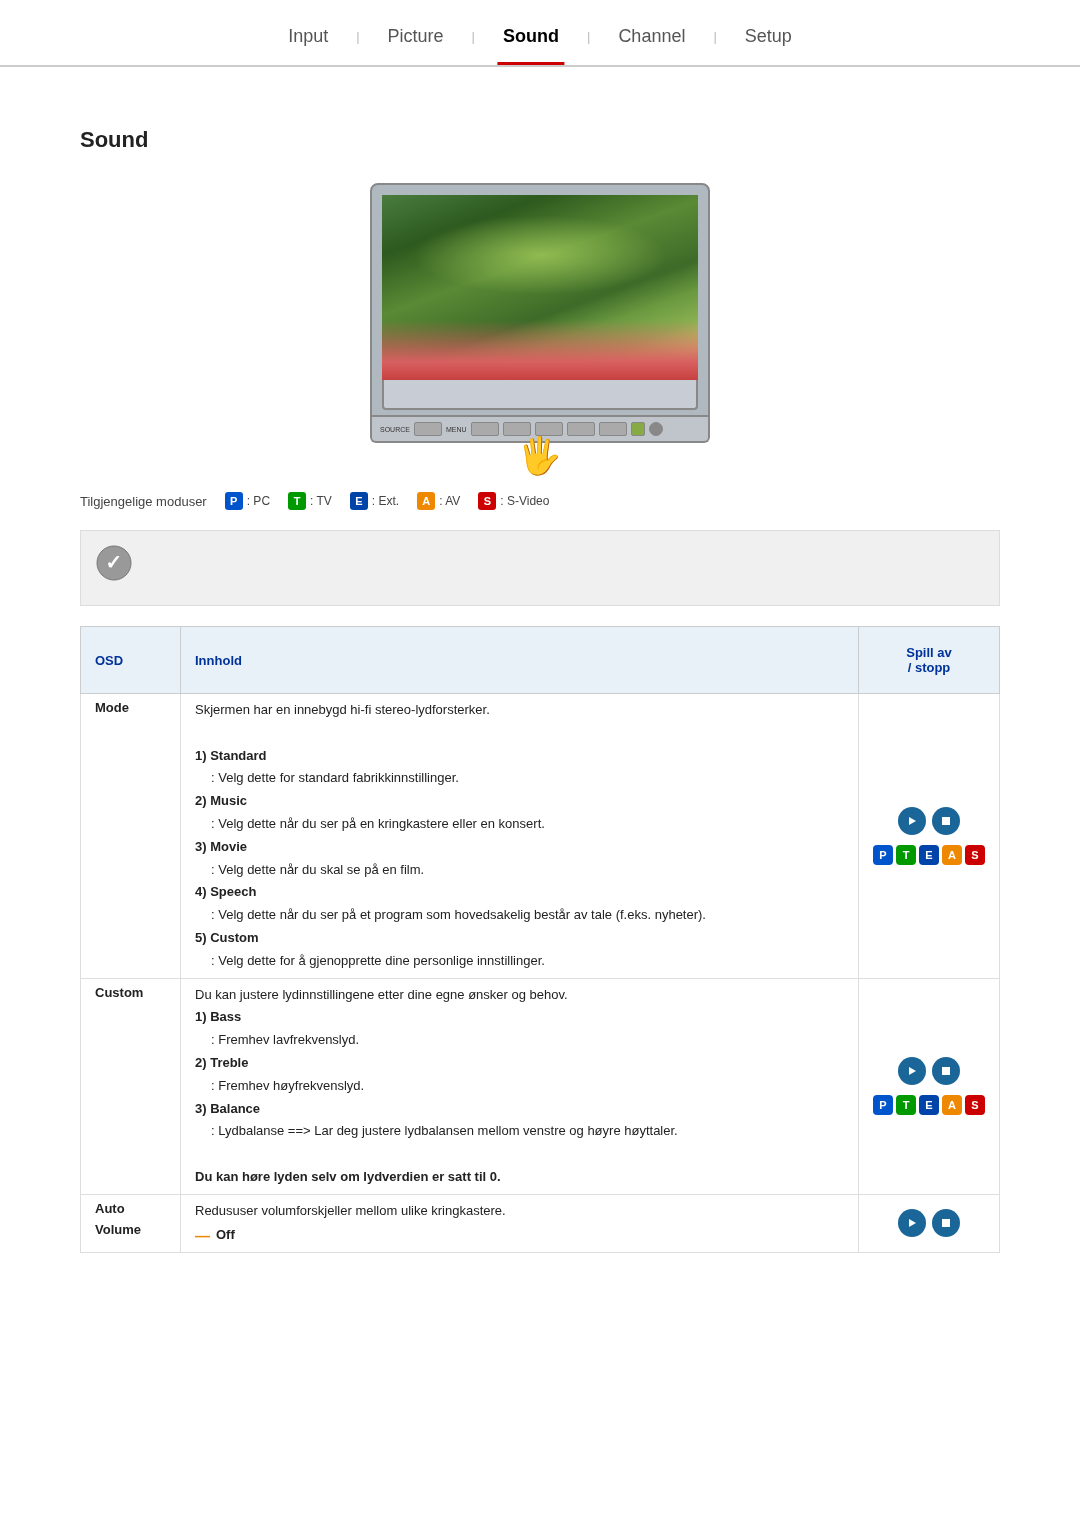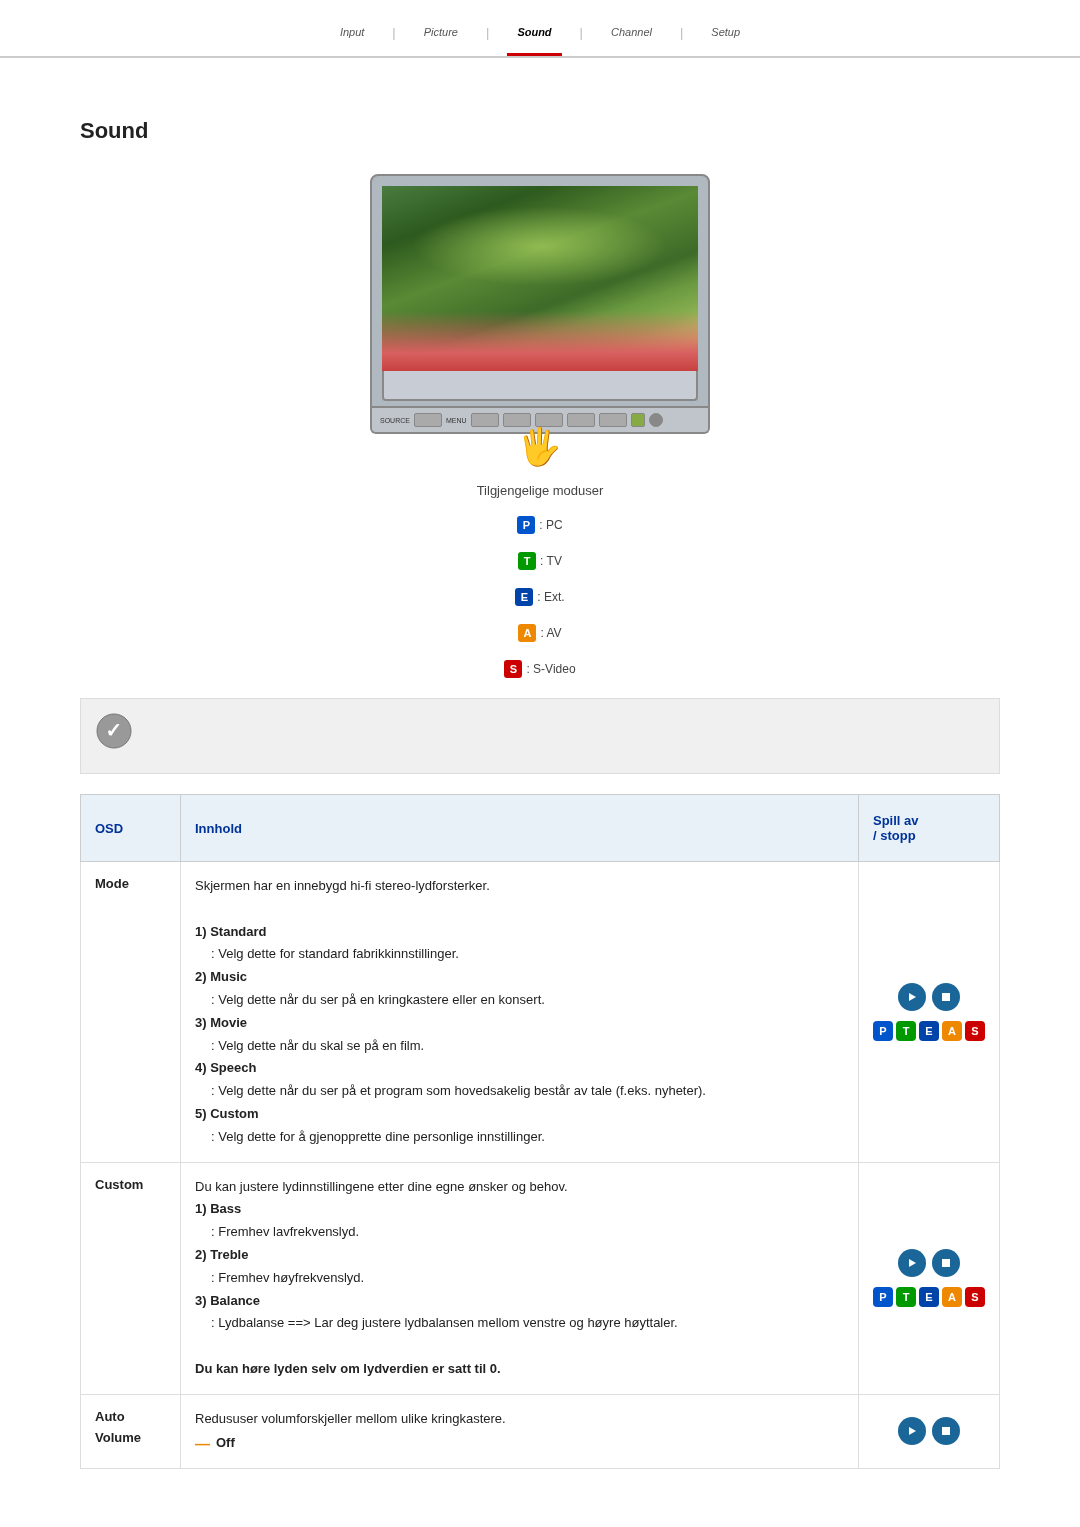--- a/index.html
+++ b/index.html
@@ -17,25 +17,24 @@
       display: flex;
       align-items: center;
       justify-content: center;
       padding: 18px 0 0 0;
       border-bottom: 1px solid #ccc;
       padding-bottom: 10px;
       margin-bottom: 0;
     }
     .nav-item {
       padding: 8px 28px;
-      font-size: 11px;
+      font-size: 18px;
       color: #555;
       cursor: pointer;
       position: relative;
-      font-style: italic;
     }
     .nav-item.active {
       font-weight: bold;
       color: #000;
     }
     .nav-item.active::after {
       content: '';
       position: absolute;
       bottom: -10px;
       left: 50%;
@@ -159,21 +158,20 @@
     }
 
     
     .mode-indicators {
       display: flex;
       align-items: center;
       gap: 18px;
       margin: 18px 0 20px 0;
       font-size: 13px;
       color: #444;
-      flex-direction: column;
     }
     .mode-badge {
       display: inline-flex;
       align-items: center;
       gap: 4px;
       font-size: 12px;
     }
     .badge-box {
       display: inline-block;
       width: 18px;
@@ -222,25 +220,25 @@
     }
     .main-table thead th {
       padding: 18px 14px;
       text-align: left;
       font-weight: bold;
       font-size: 13px;
       color: #003399;
       border: 1px solid #ccc;
     }
     .main-table thead th.right {
-      text-align: left;
+      text-align: center;
       margin-left: 20px;
     }
     .main-table tbody td {
-      padding: 12px 14px;
+      padding: 4px 14px;
       border: 1px solid #ddd;
       vertical-align: top;
       line-height: 1.6;
     }
     .main-table tbody td.label-cell {
       font-weight: bold;
       white-space: nowrap;
       width: 100px;
     }
     .main-table tbody td.icon-cell {

